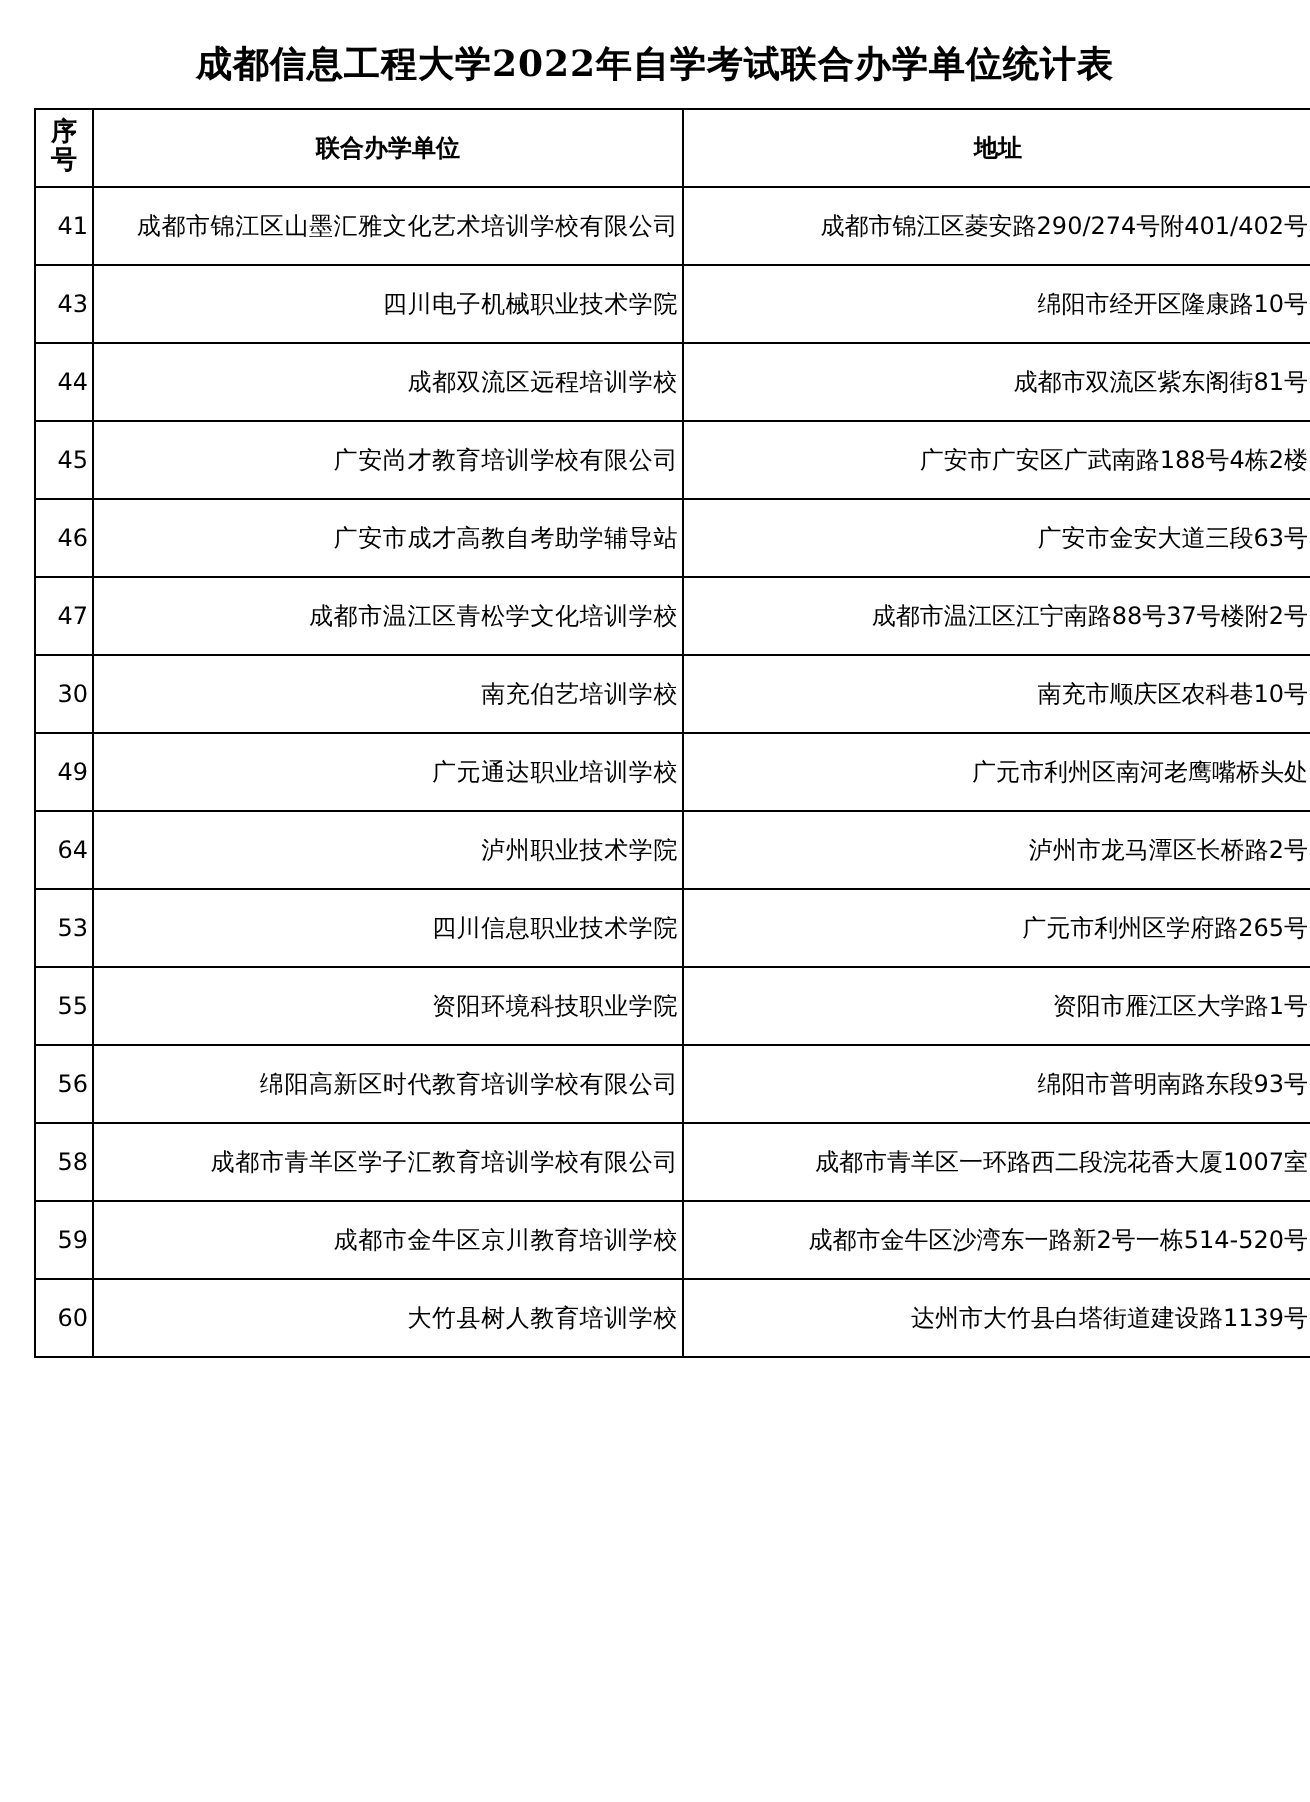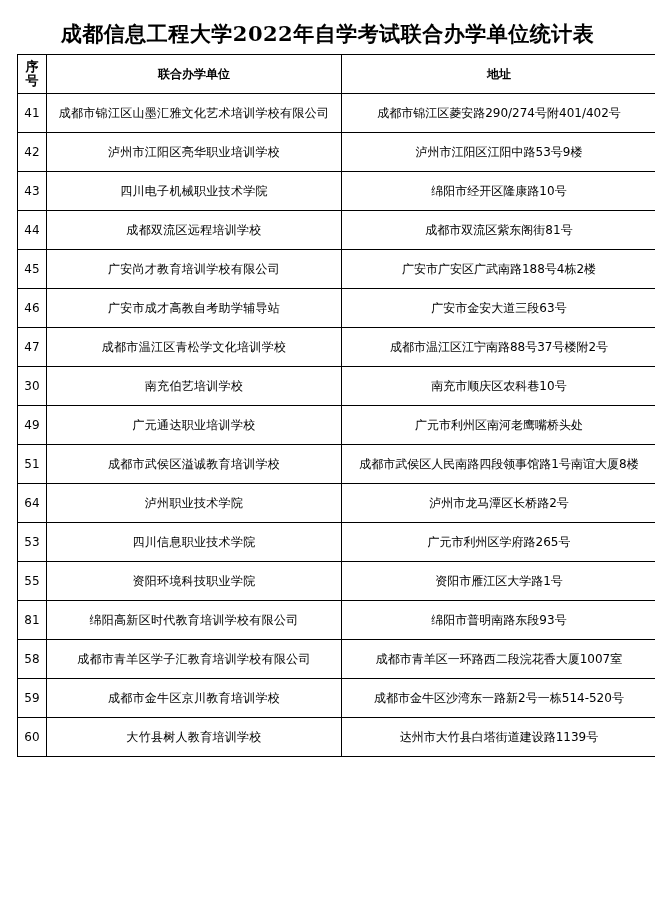--- a/index.html
+++ b/index.html
@@ -1,27 +1,27 @@
 <!DOCTYPE html>
 <html><head>
 <meta charset="utf-8">
 <style>
   html, body { margin: 0; padding: 0; background: #ffffff; }
   body { width: 655px; height: 901px; position: relative; overflow: hidden;
          font-family: "DejaVu Sans", "Liberation Sans", sans-serif; color: #000; }
   .title { position: absolute; top: 20px; left: 0; width: 655px; text-align: center;
-           font-family: "DejaVu Serif", "Liberation Serif", serif; font-size: 21px; font-weight: bold;
+           font-family: "DejaVu Serif", "Liberation Serif", serif; font-size: 18px; font-weight: bold;
            letter-spacing: 0.5px; }
   table.sheet { position: absolute; left: 17px; top: 54px; width: 639px; border-collapse: collapse;
                 table-layout: fixed; }
   table.sheet td, table.sheet th { border: 1.3px solid #000; text-align: center; vertical-align: middle;
                                    font-size: 12px; padding: 0 2px; line-height: 15px; overflow: hidden; }
   table.sheet th { height: 38px; font-weight: bold; font-size: 12px; }
   table.sheet th.seq { line-height: 14px; font-size: 13px; }
-  table.sheet td { height: 38px; }
+  table.sheet td { height: 38px; text-align: right; }
   col.c1 { width: 29px; }
   col.c2 { width: 295px; }
   col.c3 { width: 315px; }
   td.num { font-size: 12px; }
   td.addr { font-size: 11.5px; letter-spacing: 0; white-space: nowrap; }
   td.unit { letter-spacing: 0.3px; margin-left: 27px; }
 </style>
 </head>
 <body>
 
@@ -38,25 +38,20 @@
       <th class="seq">序号</th>
       <th>联合办学单位</th>
       <th>地址</th>
     </tr>
   </thead>
   <tbody id="rows">
       <tr>
         <td class="num">41</td>
         <td class="unit">成都市锦江区山墨汇雅文化艺术培训学校有限公司</td>
         <td class="addr">成都市锦江区菱安路290/274号附401/402号</td>
-      </tr>
-      <tr>
-        <td class="num">42</td>
-        <td class="unit">泸州市江阳区亮华职业培训学校</td>
-        <td class="addr">泸州市江阳区江阳中路53号9楼</td>
       </tr>
       <tr>
         <td class="num">43</td>
         <td class="unit">四川电子机械职业技术学院</td>
         <td class="addr">绵阳市经开区隆康路10号</td>
       </tr>
       <tr>
         <td class="num">44</td>
         <td class="unit">成都双流区远程培训学校</td>
         <td class="addr">成都市双流区紫东阁街81号</td>
@@ -80,41 +75,36 @@
         <td class="num">30</td>
         <td class="unit">南充伯艺培训学校</td>
         <td class="addr">南充市顺庆区农科巷10号</td>
       </tr>
       <tr>
         <td class="num">49</td>
         <td class="unit">广元通达职业培训学校</td>
         <td class="addr">广元市利州区南河老鹰嘴桥头处</td>
       </tr>
       <tr>
-        <td class="num">51</td>
-        <td class="unit">成都市武侯区溢诚教育培训学校</td>
-        <td class="addr">成都市武侯区人民南路四段领事馆路1号南谊大厦8楼</td>
-      </tr>
-      <tr>
         <td class="num">64</td>
         <td class="unit">泸州职业技术学院</td>
         <td class="addr">泸州市龙马潭区长桥路2号</td>
       </tr>
       <tr>
         <td class="num">53</td>
         <td class="unit">四川信息职业技术学院</td>
         <td class="addr">广元市利州区学府路265号</td>
       </tr>
       <tr>
         <td class="num">55</td>
         <td class="unit">资阳环境科技职业学院</td>
         <td class="addr">资阳市雁江区大学路1号</td>
       </tr>
       <tr>
-        <td class="num">81</td>
+        <td class="num">56</td>
         <td class="unit">绵阳高新区时代教育培训学校有限公司</td>
         <td class="addr">绵阳市普明南路东段93号</td>
       </tr>
       <tr>
         <td class="num">58</td>
         <td class="unit">成都市青羊区学子汇教育培训学校有限公司</td>
         <td class="addr">成都市青羊区一环路西二段浣花香大厦1007室</td>
       </tr>
       <tr>
         <td class="num">59</td>

